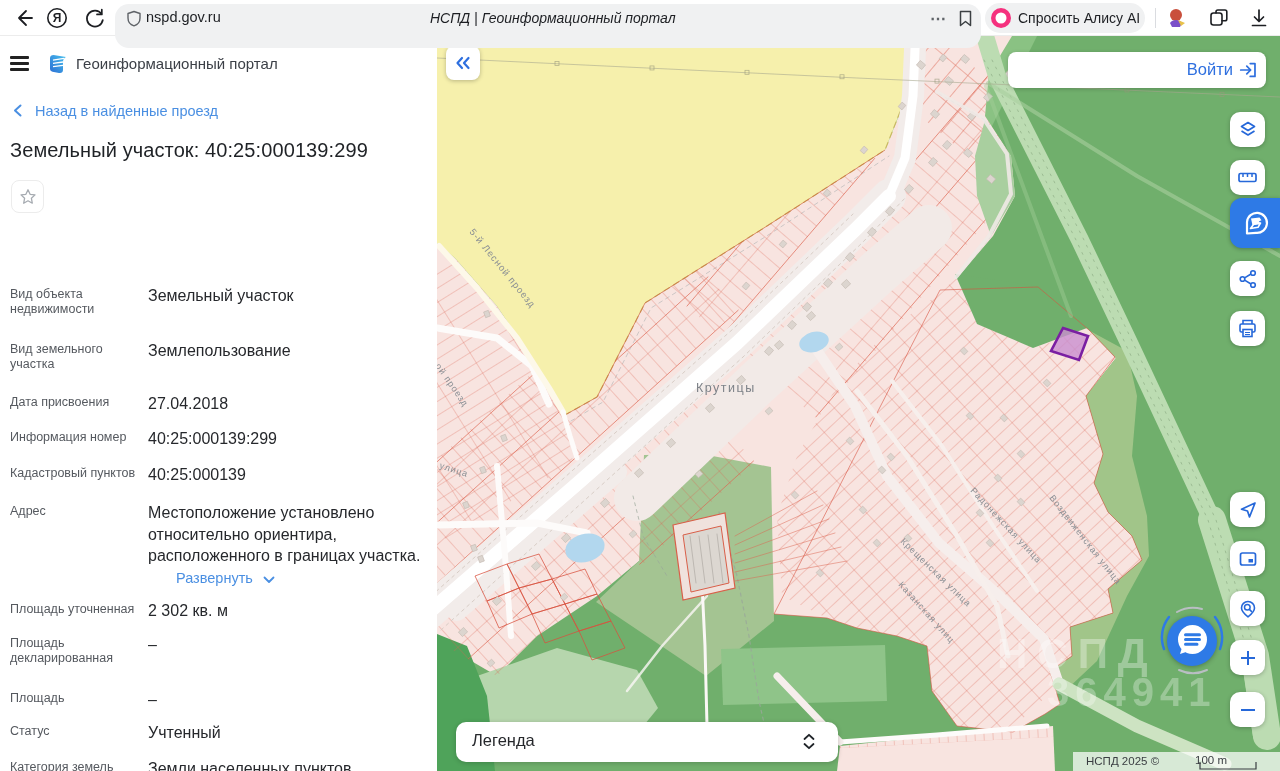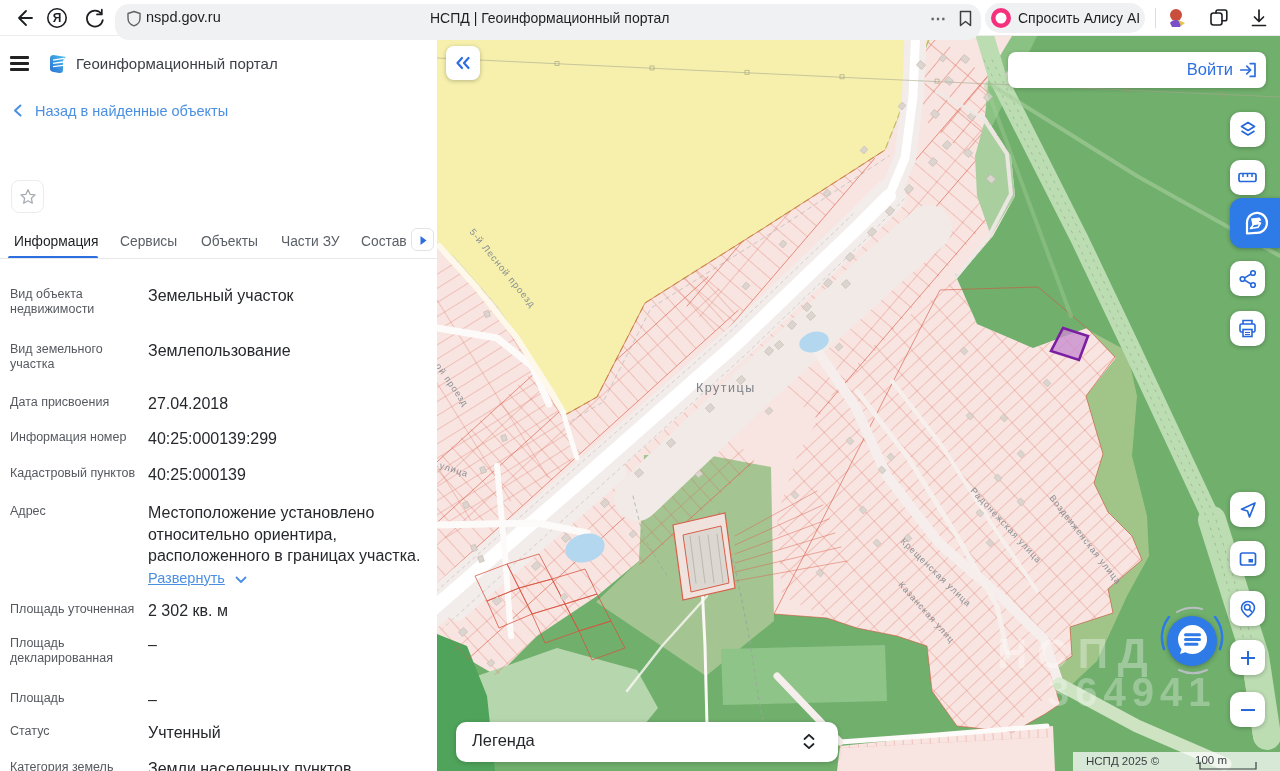--- a/index.html
+++ b/index.html
@@ -1,21 +1,21 @@
 <!DOCTYPE html>
 <html><head>
 <meta charset="utf-8">
 <style>
 * { margin:0; padding:0; box-sizing:border-box; }
 html,body { width:1280px; height:771px; overflow:hidden; font-family:"Liberation Sans",sans-serif; background:#fff; }
 #chrome { position:absolute; left:0; top:0; width:1280px; height:36px; background:#fff; border-bottom:1px solid #ececec; z-index:30; }
 .cicon { position:absolute; top:7px; }
-#addrbar { position:absolute; left:115px; top:4px; width:866px; height:36px; background:#f0f1f2; border-radius:14px; }
+#addrbar { position:absolute; left:115px; top:4px; width:866px; height:44px; background:#f0f1f2; border-radius:14px; }
 #addrtext { position:absolute; left:31px; top:5px; font-size:14.5px; color:#1d1f23; }
-#tabtitle { position:absolute; left:315px; top:6px; font-size:14px; color:#1d1f23; }
+#tabtitle { position:absolute; left:315px; top:6px; font-size:14px; color:#1d1f23;font-style:italic; }
 #alice { position:absolute; left:985px; top:3px; height:30px; width:160px; background:#f0f1f2; border-radius:15px; font-size:14px; color:#1d1f23; line-height:30px; padding-left:33px; white-space:nowrap; }
 #panel { position:absolute; left:0; top:36px; width:437px; height:735px; background:#fff; z-index:10; }
 #map { position:absolute; left:437px; top:36px; width:843px; height:735px; overflow:hidden; }
 
 #hamb { position:absolute; left:10px; top:20px; width:19px; height:15px; }
 #hamb div { height:2.6px; background:#222; border-radius:1px; margin-bottom:3.4px; }
 #plogo { position:absolute; left:47px; top:17px; }
 #ptitle { position:absolute; left:76px; top:19px; font-size:15px; color:#3c4047; }
 #backlink { position:absolute; left:13px; top:67px; font-size:14.5px; color:#4a8fe2; }
 #h1 { position:absolute; left:10px; top:103px; font-size:20px; font-weight:500; color:#1f2226; letter-spacing:0.1px;}
@@ -511,40 +511,27 @@
             <stop offset="0" stop-color="#2b6fd4"></stop>
             <stop offset="1" stop-color="#49c2ee"></stop>
           </linearGradient>
         </defs>
         <path d="M3 5 C3 3 4.5 2 6.5 2 L19 4 C17 5 16 6.5 16 9 V17 C16 19 14.5 20.5 12 20 L5.5 18.8 C4 18.5 3 17.3 3 15.8 Z" fill="url(#lg1)"></path>
         <path d="M6 7.2 L17 5.4 M6 10.4 L16 9 M6 13.6 L16 12.4" stroke="#fff" stroke-width="1.3" fill="none"></path>
       </svg></div>
 <div id="ptitle">Геоинформационный портал</div>
 <div id="backlink"><svg style="position:relative;top:1px;" width="9" height="13" viewBox="0 0 9 13">
         <path d="M7.5 1.5 L2 6.5 L7.5 11.5" stroke="#4a8fe2" stroke-width="2" fill="none" stroke-linecap="round" stroke-linejoin="round"></path>
-      </svg><span style="margin-left:13px;">Назад в найденные объекты</span></div>
+      </svg><span style="margin-left:13px;">Назад в найденные проезд</span></div>
+<div id="h1">Земельный участок: 40:25:000139:299</div>
 <div id="star">
       <svg style="position:absolute;left:7px;top:7px;" width="18" height="18" viewBox="0 0 18 18">
         <path d="M9 1.8 L11.1 6.3 L16 6.9 L12.4 10.3 L13.3 15.2 L9 12.8 L4.7 15.2 L5.6 10.3 L2 6.9 L6.9 6.3 Z" stroke="#a6abb1" stroke-width="1.3" fill="none" stroke-linejoin="round"></path>
       </svg>
     </div>
-<div id="tabs">
-<span style="left:14px;color:#1d2023;">Информация</span>
-<span style="left:120px;">Сервисы</span>
-<span style="left:201px;">Объекты</span>
-<span style="left:281px;">Части ЗУ</span>
-<span style="left:361px;">Состав</span>
-<div id="tabarrow">
-        <svg style="position:absolute;left:7px;top:6px;" width="9" height="11" viewBox="0 0 9 11">
-          <path d="M1.5 1 L7.5 5.5 L1.5 10 Z" fill="#2e6fdf"></path>
-        </svg>
-      </div>
-<div id="tabactive"></div>
-<div id="tabline"></div>
-</div>
 <div class="frow" style="top:249px;">
       <div class="flabel">Вид объекта<br>недвижимости</div>
       <div class="fval">Земельный участок</div>
     </div>
 <div class="frow" style="top:304px;">
       <div class="flabel">Вид земельного<br>участка</div>
       <div class="fval">Землепользование</div>
     </div>
 <div class="frow" style="top:357px;">
       <div class="flabel">Дата присвоения</div>
@@ -553,21 +540,21 @@
 <div class="frow" style="top:392px;">
       <div class="flabel">Информация номер</div>
       <div class="fval">40:25:000139:299</div>
     </div>
 <div class="frow" style="top:428px;">
       <div class="flabel">Кадастровый пунктов</div>
       <div class="fval">40:25:000139</div>
     </div>
 <div class="frow" style="top:466px;">
       <div class="flabel">Адрес</div>
-      <div class="fval">Местоположение установлено относительно ориентира, расположенного в границах участка.<br><span style="color:#4a8fe2;text-decoration:underline;font-size:14.5px;">Развернуть</span><svg style="margin-left:10px;position:relative;top:1px;" width="12" height="8" viewBox="0 0 12 8">
+      <div class="fval">Местоположение установлено относительно ориентира, расположенного в границах участка.<br><span style="color:#4a8fe2;font-size:14.5px;margin-left:28px;">Развернуть</span><svg style="margin-left:10px;position:relative;top:1px;" width="12" height="8" viewBox="0 0 12 8">
           <path d="M1.5 1.5 L6 6 L10.5 1.5" stroke="#4a8fe2" stroke-width="1.8" fill="none" stroke-linecap="round" stroke-linejoin="round"></path>
         </svg></div>
     </div>
 <div class="frow" style="top:564px;">
       <div class="flabel">Площадь уточненная</div>
       <div class="fval">2 302 кв. м</div>
     </div>
 <div class="frow" style="top:598px;">
       <div class="flabel">Площадь<br>декларированная</div>
       <div class="fval">–</div>

